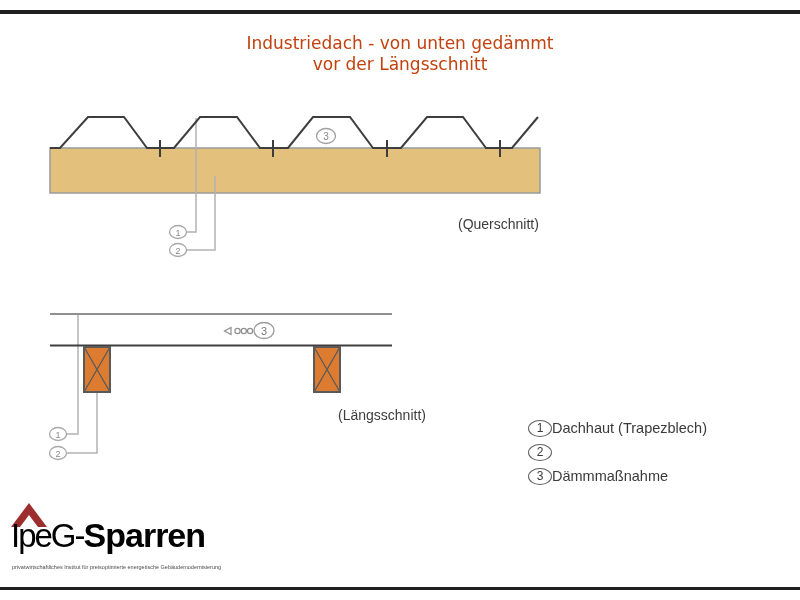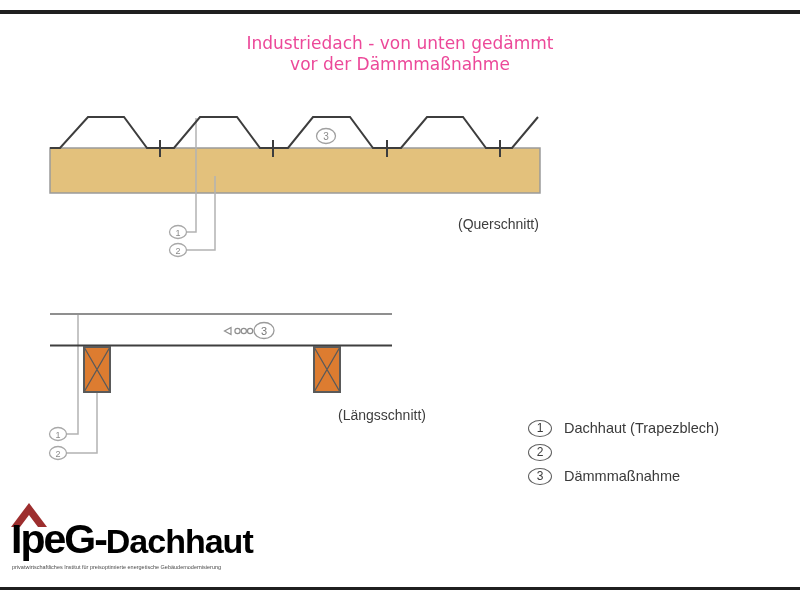--- a/index.html
+++ b/index.html
@@ -6,60 +6,60 @@
   body{
     width:800px;height:600px;position:relative;background:#ffffff;
     font-family:"Liberation Sans",sans-serif;overflow:hidden;
   }
   .frame-bar{position:absolute;left:0;width:800px;background:#1f1f1f;}
   .frame-bar.top{top:10px;height:4px;}
   .frame-bar.bottom{top:587px;height:3px;}
 
   .page-title{
     position:absolute;left:0;top:33px;width:800px;text-align:center;
-    font-family:"DejaVu Sans",sans-serif;font-size:17px;line-height:21px;color:#ec4899;
+    font-family:"DejaVu Sans",sans-serif;font-size:17px;line-height:21px;color:#c2410c;
   }
 
   .drawing{position:absolute;left:0;top:0;}
 
   .legend{
     position:absolute;left:528px;top:416px;
     font-size:14.5px;color:#3a3a3a;
   }
   .legend-row{display:flex;align-items:center;height:24px;}
   .legend-num{
     display:inline-flex;align-items:center;justify-content:center;
     width:22px;height:15px;border:1.6px solid #5f5f5f;border-radius:50%;
     font-size:12px;color:#3a3a3a;flex:0 0 auto;
   }
-  .legend-label{margin-left:12px;white-space:nowrap;}
+  .legend-label{margin-left:0;white-space:nowrap;}
 
   .logo{position:absolute;left:10px;top:500px;width:280px;}
   .logo-roof{position:absolute;left:0;top:2px;}
   .logo-name{
     position:absolute;left:1px;top:516px;white-space:nowrap;color:#000;
     font-family:"Liberation Sans",sans-serif;
   }
   .logo-name{position:absolute;left:11px;top:516px;}
-  .logo-name .b1{font-size:41px;font-weight:700;letter-spacing:-2px;}
+  .logo-name .b1{font-size:33px;font-weight:400;letter-spacing:-2px;}
   .logo-name .b2{font-size:34px;font-weight:700;letter-spacing:-1px;}
   .logo-tagline{
     position:absolute;left:12px;top:564px;white-space:nowrap;color:#4a4a4a;
     font-size:10px;transform:scale(0.55);transform-origin:left top;
   }
 </style>
 </head>
 <body>
 
 <div class="frame-bar top"></div>
 <div class="frame-bar bottom"></div>
 
 <div class="page-title">
   <div>Industriedach - von unten gedämmt</div>
-  <div>vor der Dämmmaßnahme</div>
+  <div>vor der Längsschnitt</div>
 </div>
 
 <svg class="drawing" width="800" height="600" viewBox="0 0 800 600">
 
   <g>
 
     <rect x="50" y="148" width="490" height="45" fill="#e3c17c" stroke="#9a9a9a" stroke-width="1.5"></rect>
 
     <path d="M196,118 V232 H187" fill="none" stroke="#b3b3b3" stroke-width="1.5"></path>
     <path d="M215,176 V250 H187" fill="none" stroke="#b3b3b3" stroke-width="1.5"></path>
@@ -141,14 +141,14 @@
     <span class="legend-num">3</span>
     <span class="legend-label">Dämmmaßnahme</span>
   </div>
 </div>
 
 <div class="logo">
   <svg class="logo-roof" width="38" height="26" viewBox="0 0 38 26">
     <polygon points="1,25 19,1 37,25 28,25 19,13 10,25" fill="#9d2e2e"></polygon>
   </svg>
 </div>
-<div class="logo-name"><span class="b1">IpeG-</span><span class="b2">Dachhaut</span></div>
+<div class="logo-name"><span class="b1">IpeG-</span><span class="b2">Sparren</span></div>
 <div class="logo-tagline">privatwirtschaftliches Institut für preisoptimierte energetische Gebäudemodernisierung</div>
 
 </body></html>

